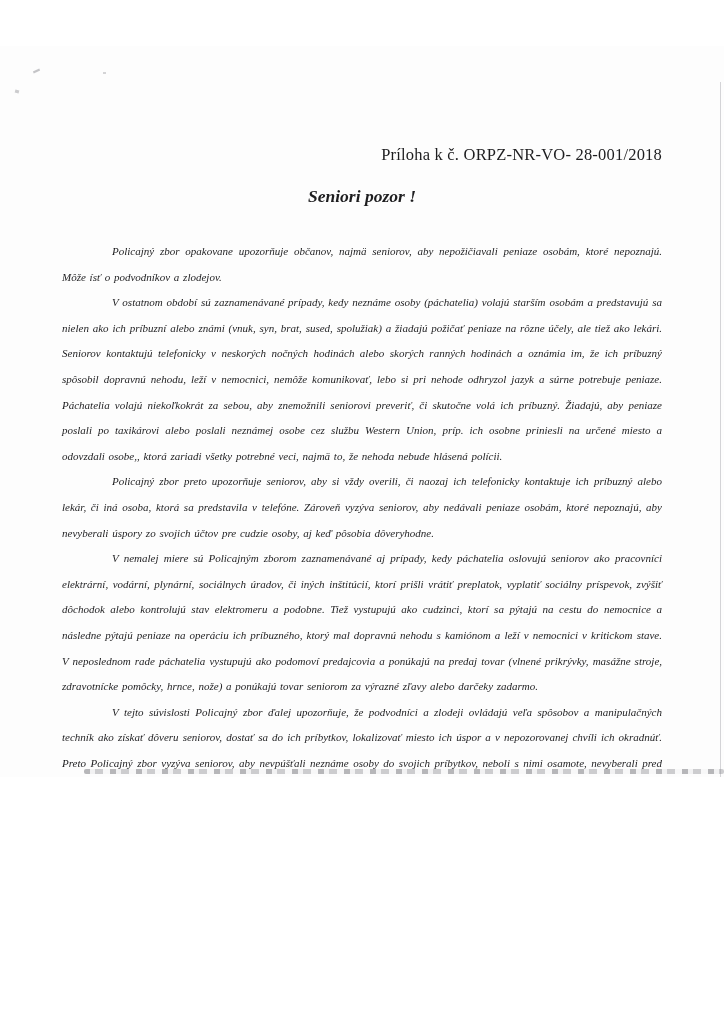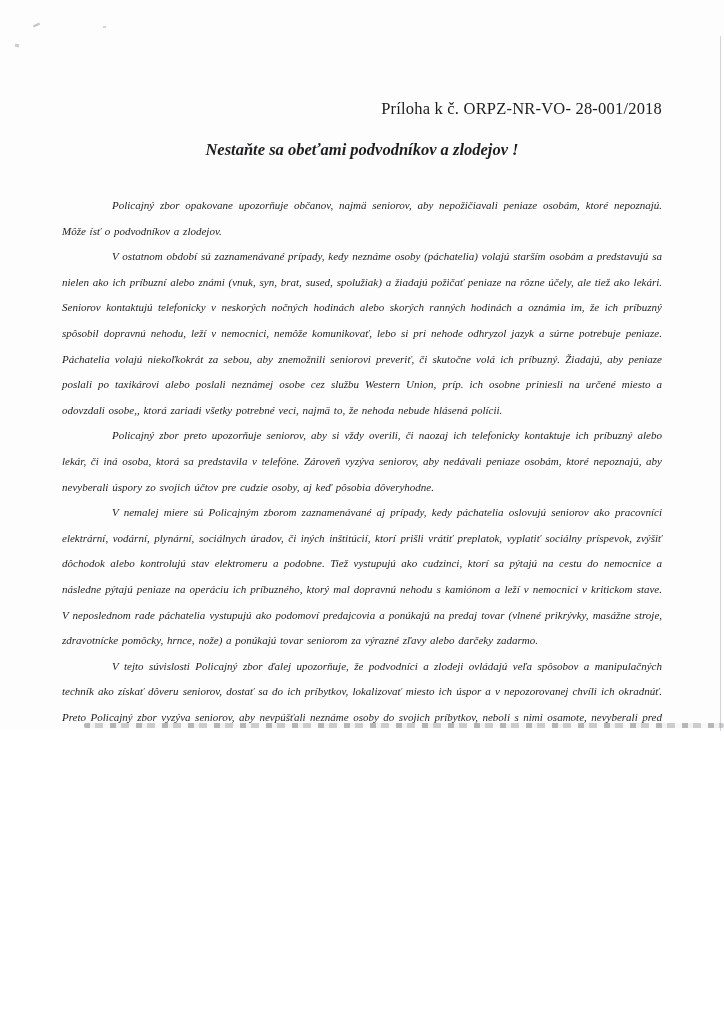--- a/index.html
+++ b/index.html
@@ -7,20 +7,21 @@
     width: 724px; height: 1024px;
     background: #ffffff;
     font-family: "Liberation Serif", serif;
     overflow: hidden;
   }
   .page {
     position: relative;
     width: 724px; height: 731px;
     background: var(--paper, #fdfdfd);
     overflow: hidden;
+    margin-top: 46px;
   }
   .reference {
     position: absolute;
     top: 99px; right: 62px;
     font-size: 16.5px;
     color: var(--ink, #1d1d1f);
     letter-spacing: 0.2px;
     white-space: nowrap;
   }
   .title-block {
@@ -85,21 +86,21 @@
 
 <div class="page">
 
   <span class="scan-speck speck-1"></span>
   <span class="scan-speck speck-2"></span>
   <span class="scan-speck speck-3"></span>
 
   <div class="reference">Príloha k č. ORPZ-NR-VO- 28-001/2018</div>
 
   <div class="title-block">
-    <div class="doc-subtitle">Nestaňte sa obeťami podvodníkov a zlodejov !</div>
+    <div class="doc-title">Seniori pozor !</div>
   </div>
 
   <div class="doc-body" id="doc-body">
       <p><span>Policajný zbor opakovane upozorňuje občanov, najmä seniorov, aby nepožičiavali peniaze osobám, ktoré nepoznajú. Môže ísť o podvodníkov a zlodejov.</span></p>
       <p><span>V ostatnom období sú zaznamenávané prípady, kedy neznáme osoby (páchatelia) volajú starším osobám a predstavujú sa nielen ako ich príbuzní alebo známi (vnuk, syn, brat, sused, spolužiak) a žiadajú požičať peniaze na rôzne účely, ale tiež ako </span><span class="b">lekári.</span><span> Seniorov kontaktujú telefonicky </span><span class="b">v neskorých nočných hodinách alebo skorých ranných hodinách a oznámia im, že ich príbuzný spôsobil dopravnú nehodu, leží v nemocnici, nemôže komunikovať, lebo si pri nehode odhryzol jazyk a súrne potrebuje peniaze.</span><span> Páchatelia volajú niekoľkokrát za sebou, aby znemožnili seniorovi preveriť, či skutočne volá ich príbuzný. Žiadajú, aby peniaze poslali po taxikárovi alebo poslali neznámej osobe cez </span><span class="b">službu Western Union,</span><span> príp. ich osobne priniesli na určené miesto a odovzdali osobe,, ktorá zariadi všetky potrebné veci, najmä to, že nehoda nebude hlásená polícii.</span></p>
       <p><span class="b">Policajný zbor preto upozorňuje seniorov, aby si vždy overili, či naozaj ich telefonicky kontaktuje ich príbuzný alebo lekár, či iná osoba, ktorá sa predstavila v telefóne. Zároveň vyzýva seniorov, aby nedávali peniaze osobám, ktoré nepoznajú, aby nevyberali úspory zo svojich účtov pre cudzie osoby, aj keď pôsobia dôveryhodne.</span></p>
       <p><span>V nemalej miere sú Policajným zborom zaznamenávané aj prípady, kedy páchatelia oslovujú seniorov ako </span><span class="b">pracovníci elektrární, vodární, plynární, sociálnych úradov</span><span>, či iných inštitúcií, ktorí prišli vrátiť preplatok, vyplatiť sociálny príspevok, zvýšiť dôchodok alebo kontrolujú stav elektromeru a podobne. Tiež vystupujú </span><span class="b">ako cudzinci, ktorí sa pýtajú na cestu do nemocnice</span><span> a následne pýtajú peniaze na operáciu ich príbuzného, ktorý mal dopravnú nehodu s kamiónom a leží v nemocnici v kritickom stave. V neposlednom rade páchatelia vystupujú ako </span><span class="b">podomoví predajcovia a ponúkajú na predaj tovar</span><span> (vlnené prikrývky, masážne stroje, zdravotnícke pomôcky, hrnce, nože) a ponúkajú tovar seniorom za výrazné zľavy alebo darčeky zadarmo.</span></p>
       <p><span class="b">V tejto súvislosti Policajný zbor ďalej upozorňuje, že podvodníci a zlodeji ovládajú veľa spôsobov a manipulačných techník ako získať dôveru seniorov, dostať sa do ich príbytkov, lokalizovať miesto ich úspor a v nepozorovanej chvíli ich okradnúť. Preto Policajný zbor vyzýva seniorov, aby nevpúšťali neznáme osoby do svojich príbytkov, neboli s nimi osamote, nevyberali pred nimi peniaze a nerozmieňali im bankovky, ak keď pôsobia dôveryhodne.</span></p>
     </div>
 

